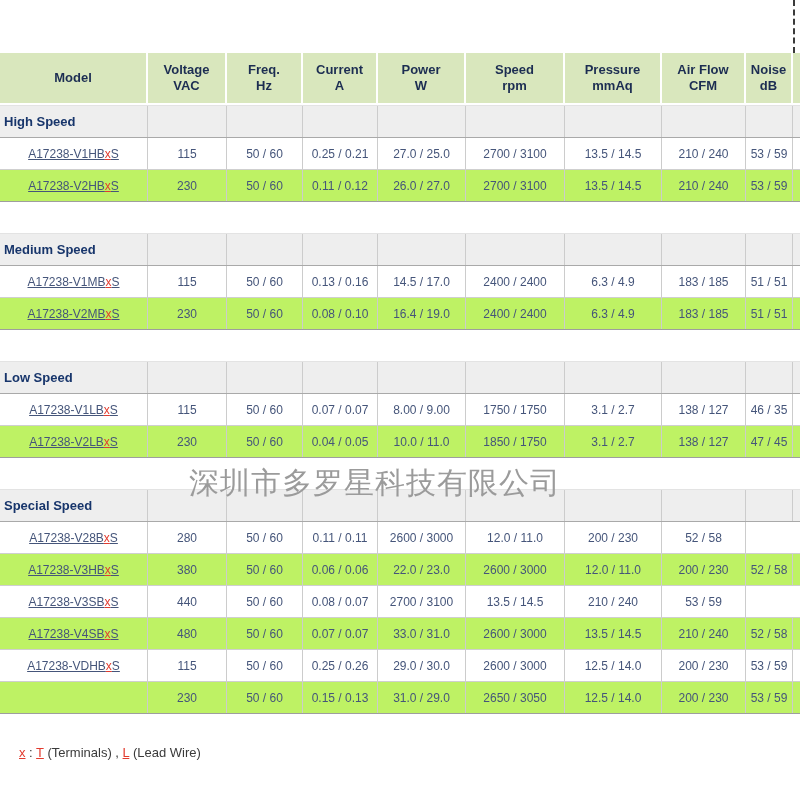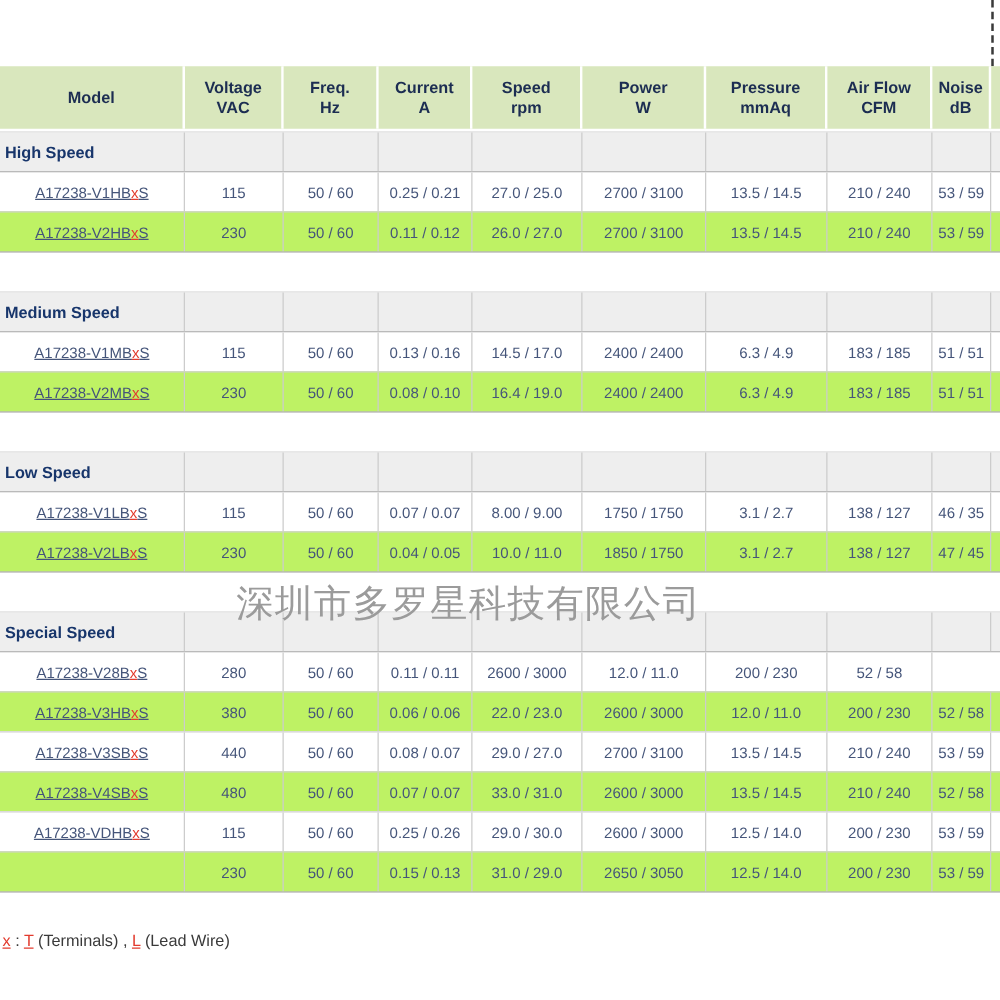--- a/index.html
+++ b/index.html
@@ -49,21 +49,21 @@
   .model-text{color:#45557a;text-decoration:underline;}
 
   
   .watermark{
     position:absolute;top:463px;left:189px;z-index:5;
     font-size:30px;letter-spacing:1px;color:#9b9b9b;
     font-family:"DejaVu Sans",sans-serif;white-space:nowrap;
   }
 
   
-  .footnote{margin-top:9px;padding-left:2px;font-size:13px;color:#3a3a3a;}
+  .footnote{margin-top:9px;padding-left:19px;font-size:13px;color:#3a3a3a;}
   .footnote .red{color:#e23b2e;text-decoration:underline;}
 </style>
 </head>
 <body>
 
 <div class="page">
 
   <div class="crop-dash"></div>
 
   <div class="spec-table">
@@ -79,26 +79,26 @@
       </div>
       <div class="th">
         <div>Freq.</div>
         <div>Hz</div>
       </div>
       <div class="th">
         <div>Current</div>
         <div>A</div>
       </div>
       <div class="th">
+        <div>Power</div>
+        <div>W</div>
+      </div>
+      <div class="th">
         <div>Speed</div>
         <div>rpm</div>
-      </div>
-      <div class="th">
-        <div>Power</div>
-        <div>W</div>
       </div>
       <div class="th">
         <div>Pressure</div>
         <div>mmAq</div>
       </div>
       <div class="th">
         <div>Air Flow</div>
         <div>CFM</div>
       </div>
       <div class="th">
@@ -313,21 +313,20 @@
 
   <div class="grid-row row data-row even">
     <div class="cell">
       <span class="model-text">A17238-V3SB</span>
               <span class="model-x">x</span>
               <span class="model-text">S</span>
     </div>
     <div class="cell val">440</div>
     <div class="cell val">50 / 60</div>
     <div class="cell val">0.08 / 0.07</div>
-    <div class="cell val">29.0 / 27.0</div>
     <div class="cell val">2700 / 3100</div>
     <div class="cell val">13.5 / 14.5</div>
     <div class="cell val">210 / 240</div>
     <div class="cell val">53 / 59</div>
     <div class="cell sliver"></div>
   </div>
 
   <div class="grid-row row data-row odd">
     <div class="cell">
       <span class="model-text">A17238-V4SB</span>

